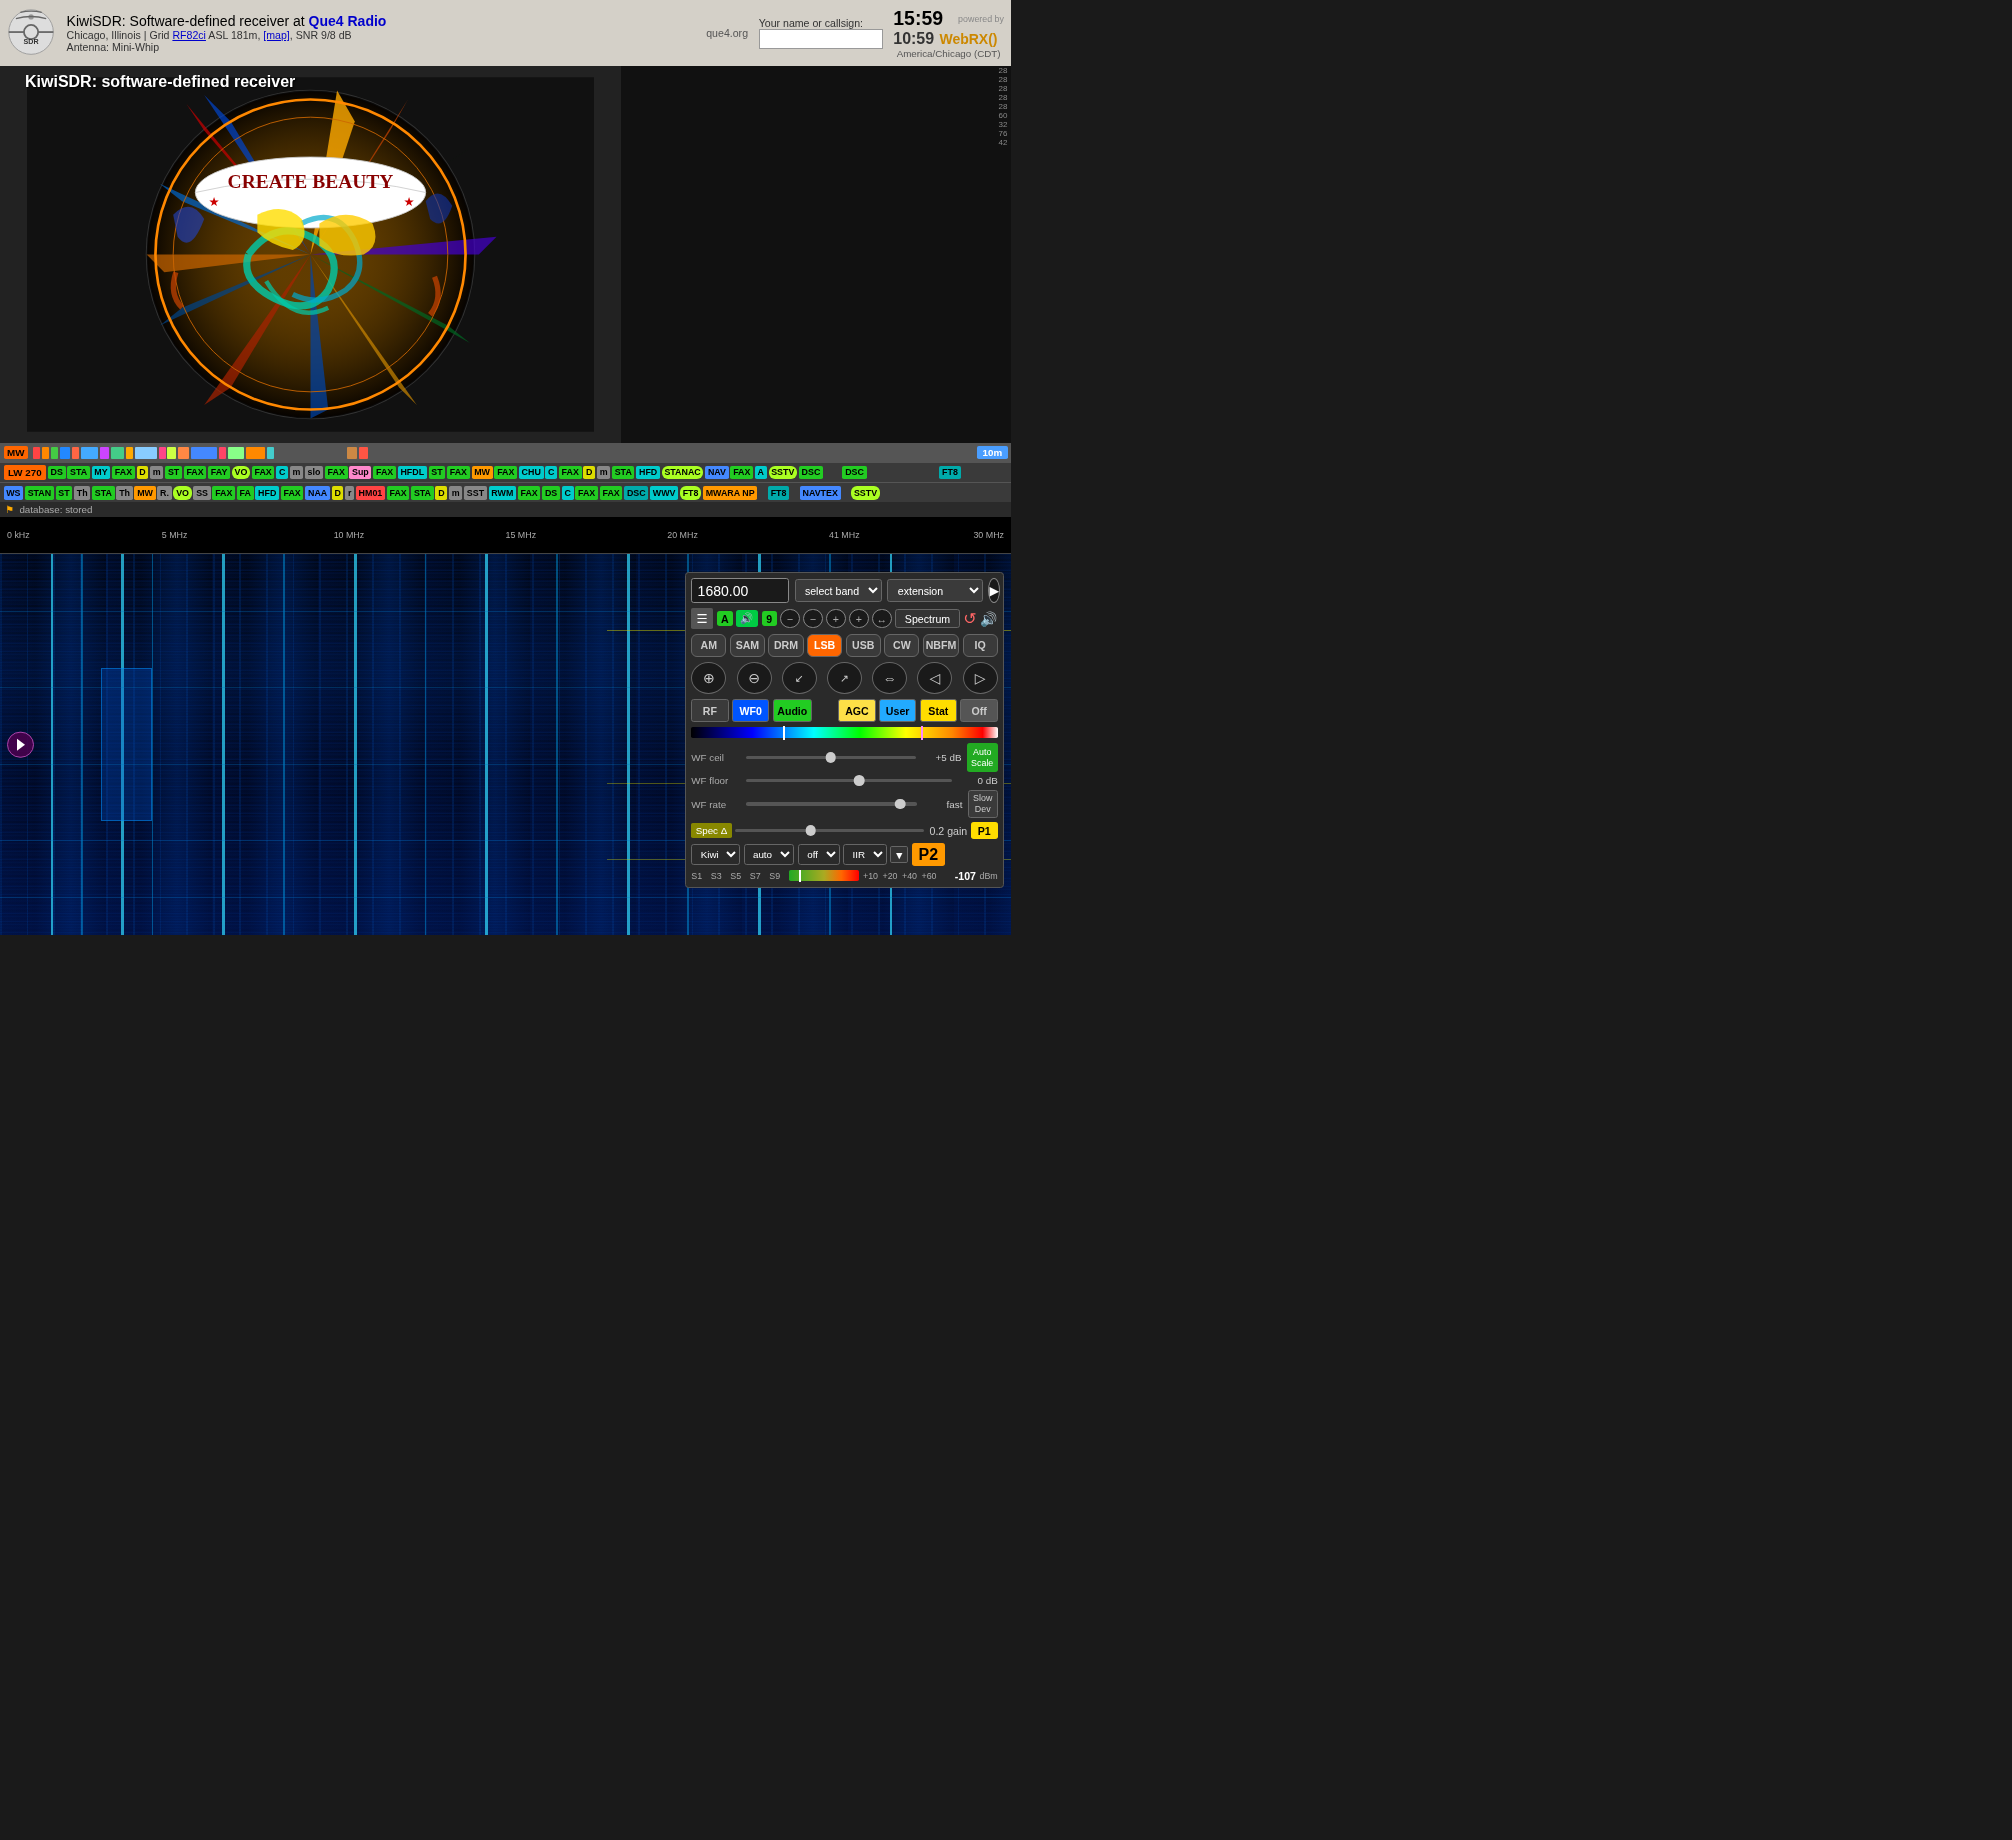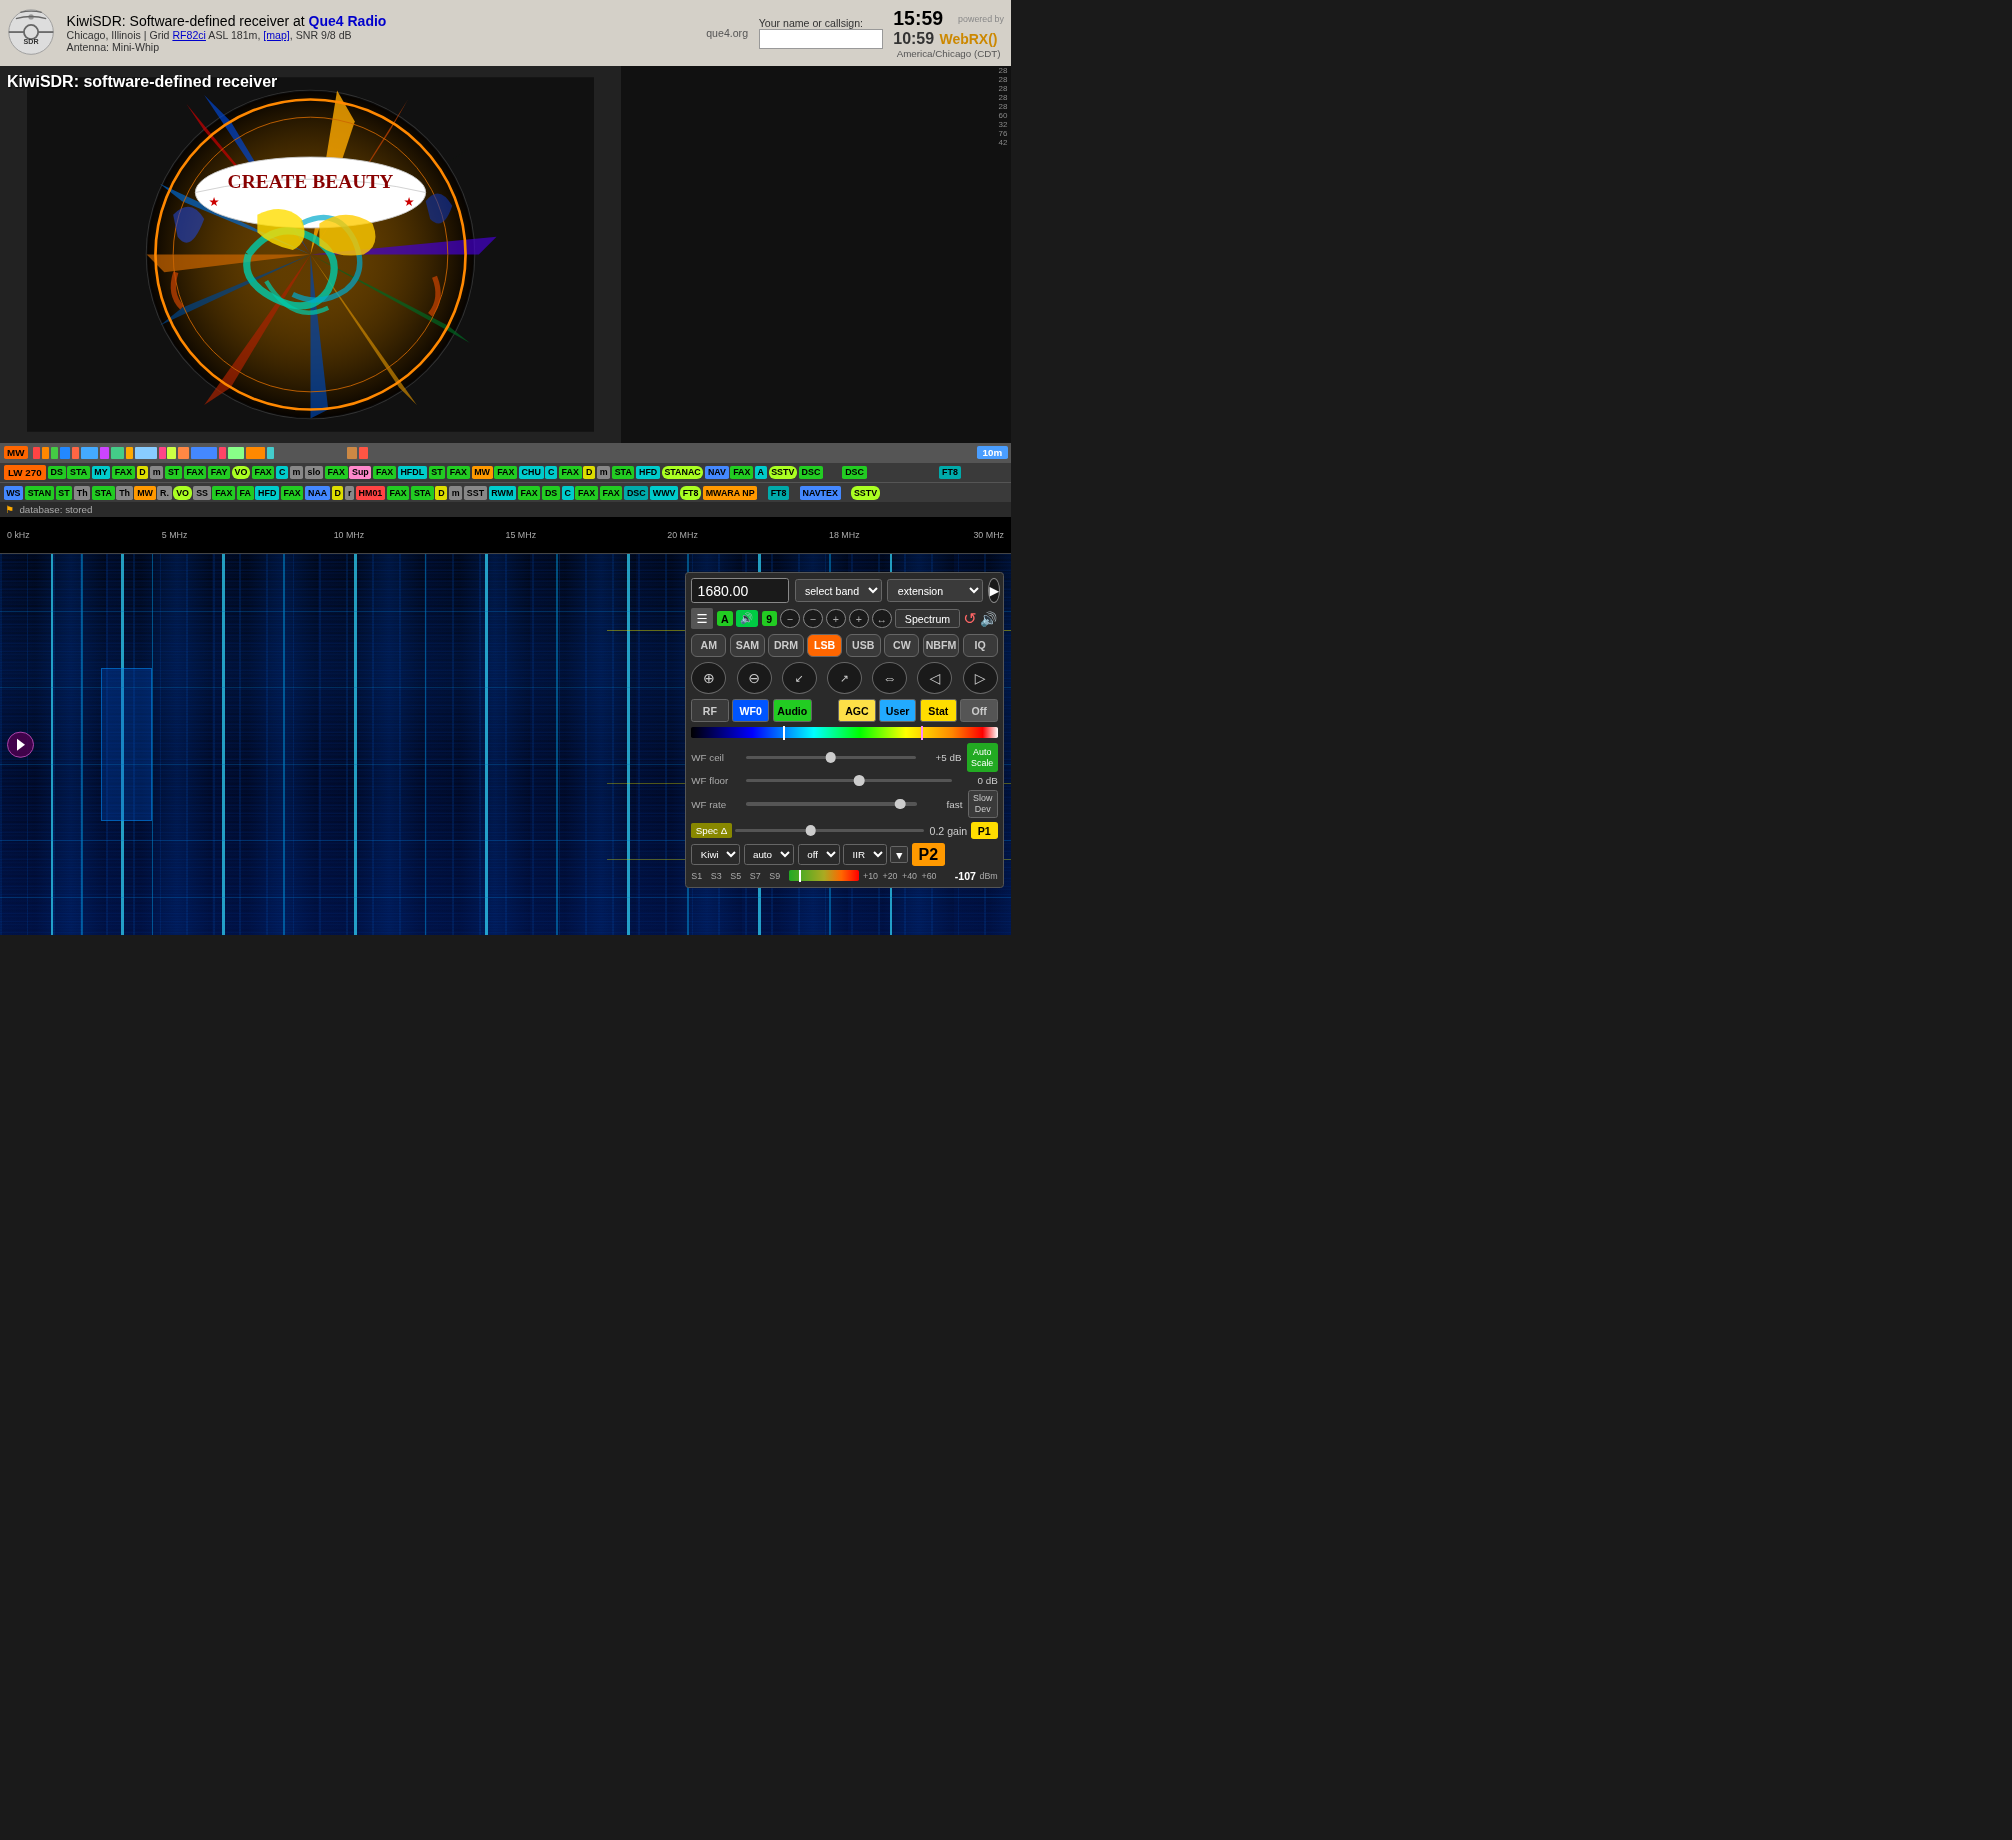--- a/index.html
+++ b/index.html
@@ -73,21 +73,21 @@
       background: #222;
       display: flex;
       align-items: center;
       justify-content: center;
       position: relative;
       overflow: hidden;
     }
     .banner-title-overlay {
       position: absolute;
       top: 7px;
-      left: 7px;
+      left: 25px;
       color: #fff;
       font-size: 16px;
       font-weight: bold;
       text-shadow: 0.9px 0.9px 1.8px #000;
       z-index: 2;
     }
     .banner-right {
       flex: 1;
       background: #111;
       position: relative;
@@ -925,21 +925,21 @@
   <span>database: stored</span>
 </div>
 
 <div class="spec-scale">
   <div class="scale-inner">
     <span class="scale-label" style="left:7px">0 kHz</span>
     <span class="scale-label" style="left:16%">5 MHz</span>
     <span class="scale-label" style="left:33%">10 MHz</span>
     <span class="scale-label" style="left:50%">15 MHz</span>
     <span class="scale-label" style="left:66%">20 MHz</span>
-    <span class="scale-label" style="left:82%">18 MHz</span>
+    <span class="scale-label" style="left:82%">41 MHz</span>
     <span class="scale-label" style="right:7px">30 MHz</span>
   </div>
 </div>
 
 <div class="waterfall-area">
   <div class="waterfall-bg">
     <div class="wf-noise"></div>
 
     <div class="signal-line-bright" style="left: 5%"></div>
     <div class="signal-line" style="left: 8%"></div>

